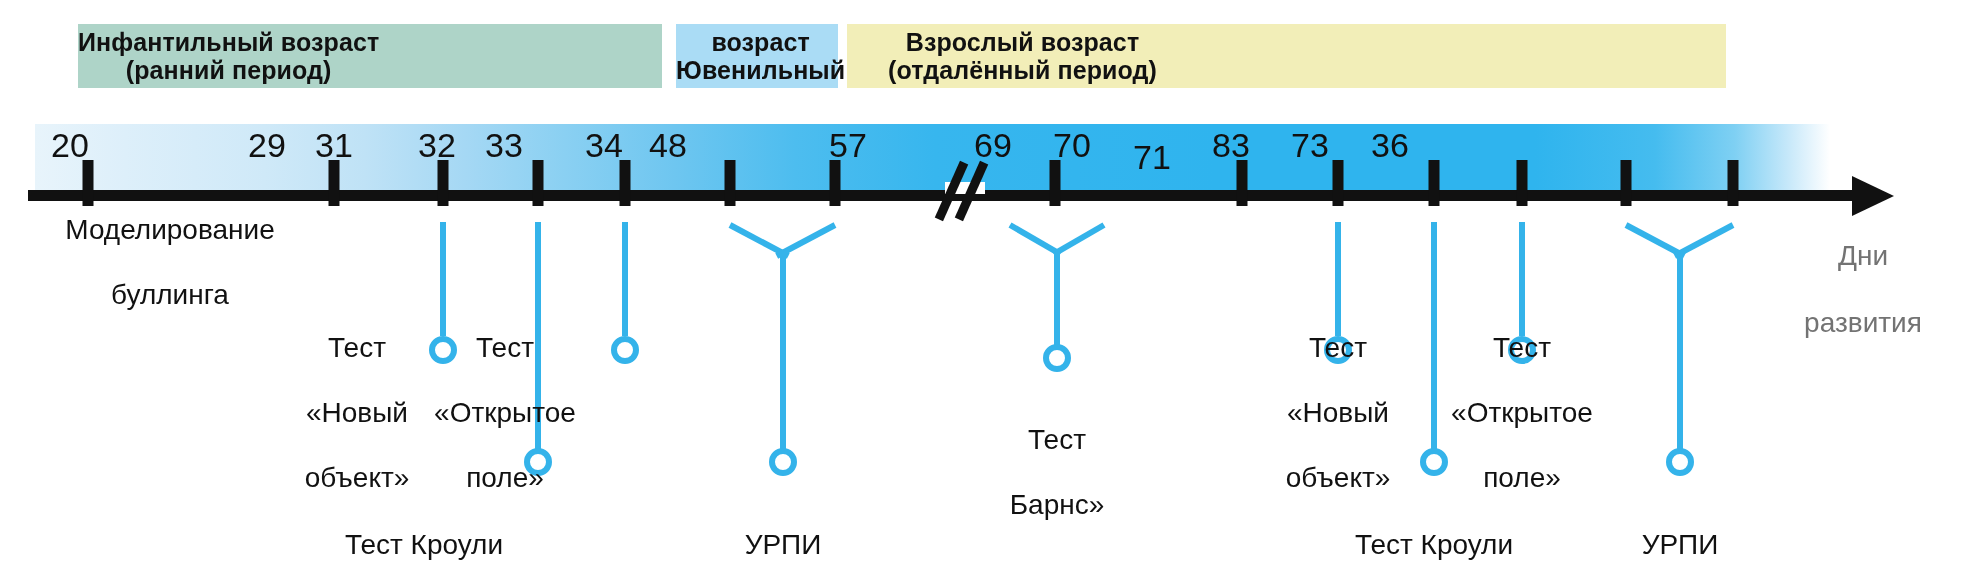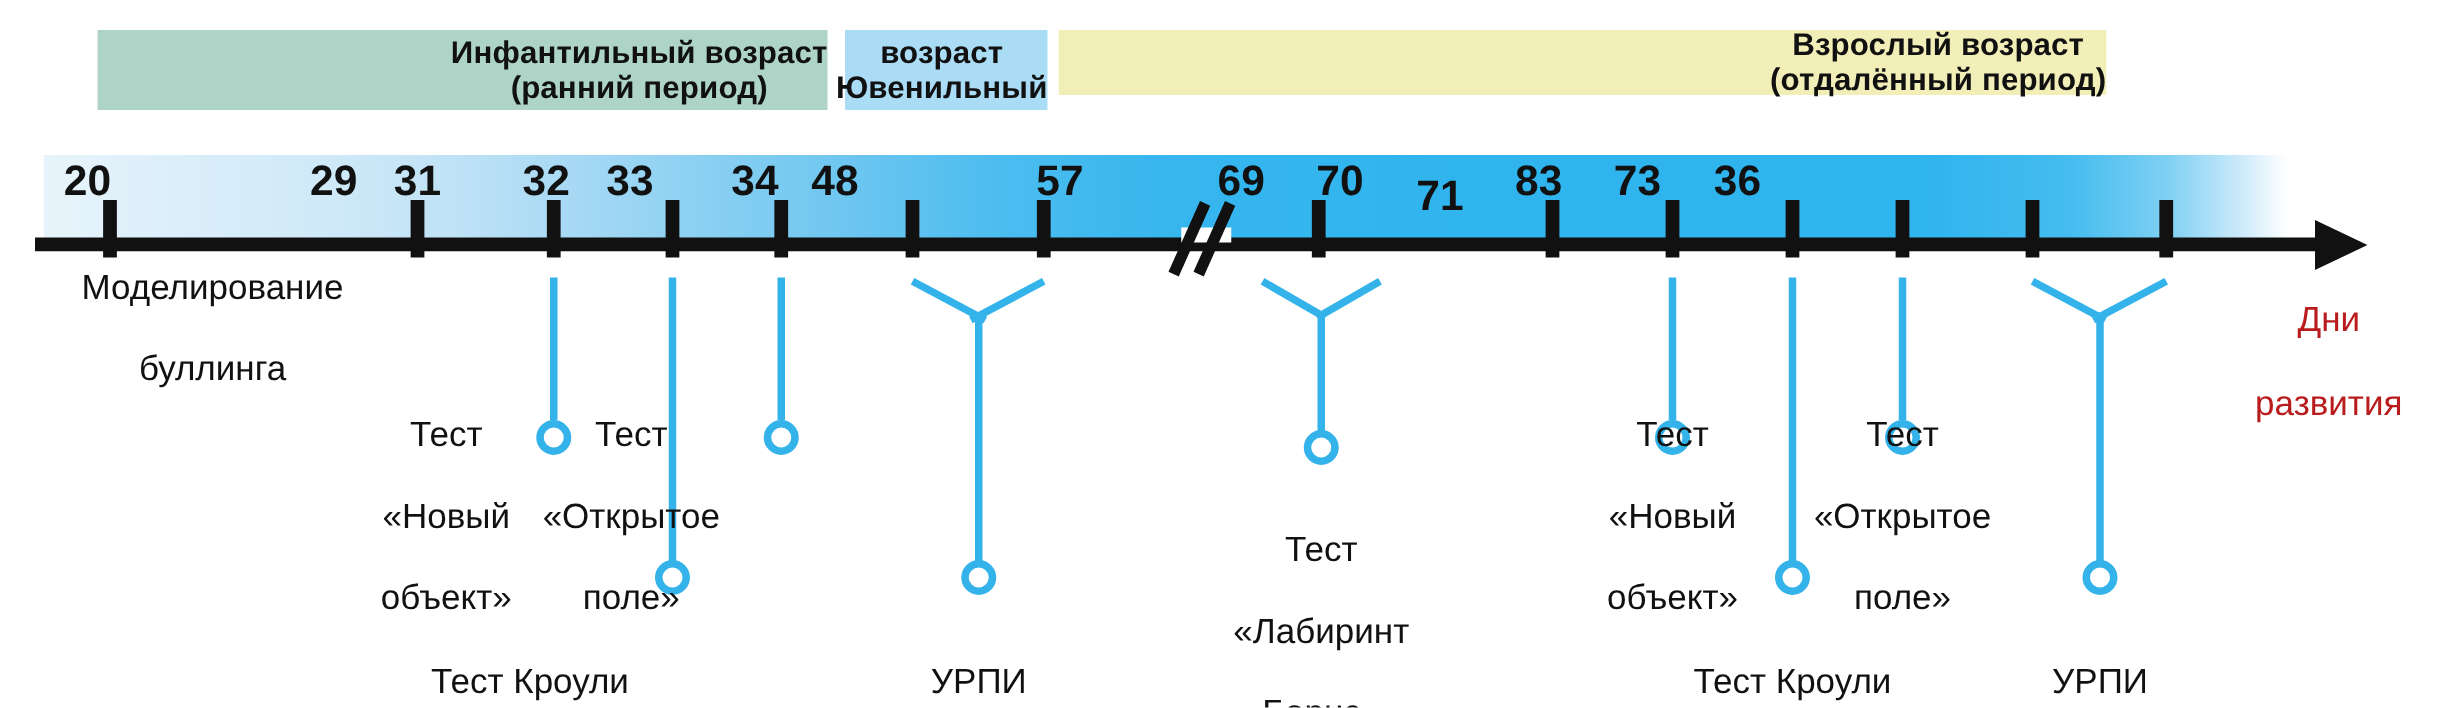--- a/index.html
+++ b/index.html
@@ -1,41 +1,41 @@
 <!DOCTYPE html>
 <html><head>
 <meta charset="utf-8">
 <style>
   html,body{margin:0;padding:0;background:#ffffff;}
   body{width:1964px;height:566px;position:relative;overflow:hidden;
        font-family:"Liberation Sans","DejaVu Sans",sans-serif;color:#1a1a1a;}
   .stage{position:absolute;left:0;top:0;width:1964px;height:566px;}
 
   
-  .band{position:absolute;display:flex;align-items:center;justify-content:flex-end;
+  .band{position:absolute;display:flex;align-items:center;justify-content:flex-start;
         text-align:center;font-weight:bold;font-size:25px;line-height:1.12;
         color:#111;letter-spacing:.1px;}
   .band span{display:block;}
 
   
   .gradstrip{position:absolute;left:35px;top:124px;width:1795px;height:72px;
      background:linear-gradient(to right,
         #e8f4fb 0px, #ddeffa 90px, #cfe9f8 230px, #bfe2f6 330px,
         #a5d8f4 430px, #8ad0f2 530px, #6ec6f0 640px, #4dbdef 760px,
         #37b6ee 900px, #2fb4ee 1180px, #2fb4ee 1500px,
         #45bcef 1620px, #7fd0f3 1700px, #c9e9fa 1755px, #ffffff 1795px);}
 
   
   .axis{position:absolute;left:28px;top:190px;width:1840px;height:11px;background:#111;}
   .arrow{position:absolute;left:1852px;top:176px;width:0;height:0;
          border-top:20px solid transparent;border-bottom:20px solid transparent;
          border-left:42px solid #111;}
   .tick{position:absolute;top:160px;width:11px;height:46px;background:#111;
         transform:translateX(-50%);}
-  .ticklabel{position:absolute;top:126px;font-weight:bold;font-size:34px;
+  .ticklabel{position:absolute;top:126px;font-weight:normal;font-size:34px;
              color:#111;transform:translateX(-50%);white-space:nowrap;}
 
   
   .brk{position:absolute;top:160px;transform:translateX(-50%);width:58px;height:62px;}
   .brk i{position:absolute;top:0;width:9px;height:62px;background:#111;
          transform:rotate(24deg);display:block;}
   .brk i.b1{left:14px;}
   .brk i.b2{left:34px;}
   .brk u{position:absolute;left:12px;top:22px;width:40px;height:12px;
          background:#fff;display:block;text-decoration:none;}
@@ -45,42 +45,42 @@
   .stem{position:absolute;width:6px;background:#34b3ea;transform:translateX(-50%);}
   .ring{position:absolute;width:28px;height:28px;border:6px solid #34b3ea;
         border-radius:50%;background:#fff;transform:translate(-50%,-50%);
         box-sizing:border-box;}
   .leg{position:absolute;height:6px;background:#34b3ea;transform-origin:0 50%;}
 
   
   .cap{position:absolute;text-align:center;font-size:28px;line-height:1.16;
        color:#111;transform:translateX(-50%);white-space:pre-line;}
   .axisname{position:absolute;text-align:center;font-size:28px;line-height:1.2;
-            color:#b91c1c;white-space:pre-line;}
+            color:#737373;white-space:pre-line;}
 </style>
 </head>
 <body>
 
 <div class="stage">
 
   <div class="band" style="left:78px;top:24px;width:584px;height:64px;background:#aed4c8;">
     <div>
       <span>Инфантильный возраст</span>
       <span>(ранний период)</span>
     </div>
   </div>
 
   <div class="band" style="left:676px;top:24px;width:162px;height:64px;background:#aadcf5;">
     <div>
       <span>возраст</span>
       <span>Ювенильный</span>
     </div>
   </div>
 
-  <div class="band" style="left:847px;top:24px;width:838px;height:52px;background:#f2eeb8;">
+  <div class="band" style="left:847px;top:24px;width:838px;height:64px;background:#f2eeb8;padding-left:41px;">
     <div>
       <span>Взрослый возраст</span>
       <span>(отдалённый период)</span>
     </div>
   </div>
 
   <div class="gradstrip"></div>
 
   <div class="axis"></div>
   <div class="arrow"></div>
@@ -165,21 +165,20 @@
   </div>
 
   <div class="marker">
     <div class="leg" style="left:1010px;top:222px;width:58px;transform:rotate(30deg);"></div>
     <div class="leg" style="left:1104px;top:222px;width:58px;transform:rotate(150deg);"></div>
     <div class="stem" style="left:1057px;top:250px;height:96px;"></div>
     <div class="ring" style="left:1057px;top:358px;"></div>
   </div>
   <div class="cap" style="left:1057px;top:392px;">
     <div>Тест</div>
-    <div>«Лабиринт</div>
     <div>Барнс»</div>
   </div>
 
   <div class="marker">
     <div class="stem" style="left:1338px;top:222px;height:114px;"></div>
     <div class="ring" style="left:1338px;top:350px;"></div>
   </div>
   <div class="cap" style="left:1338px;top:300px;">
     <div>Тест</div>
     <div>«Новый</div>

